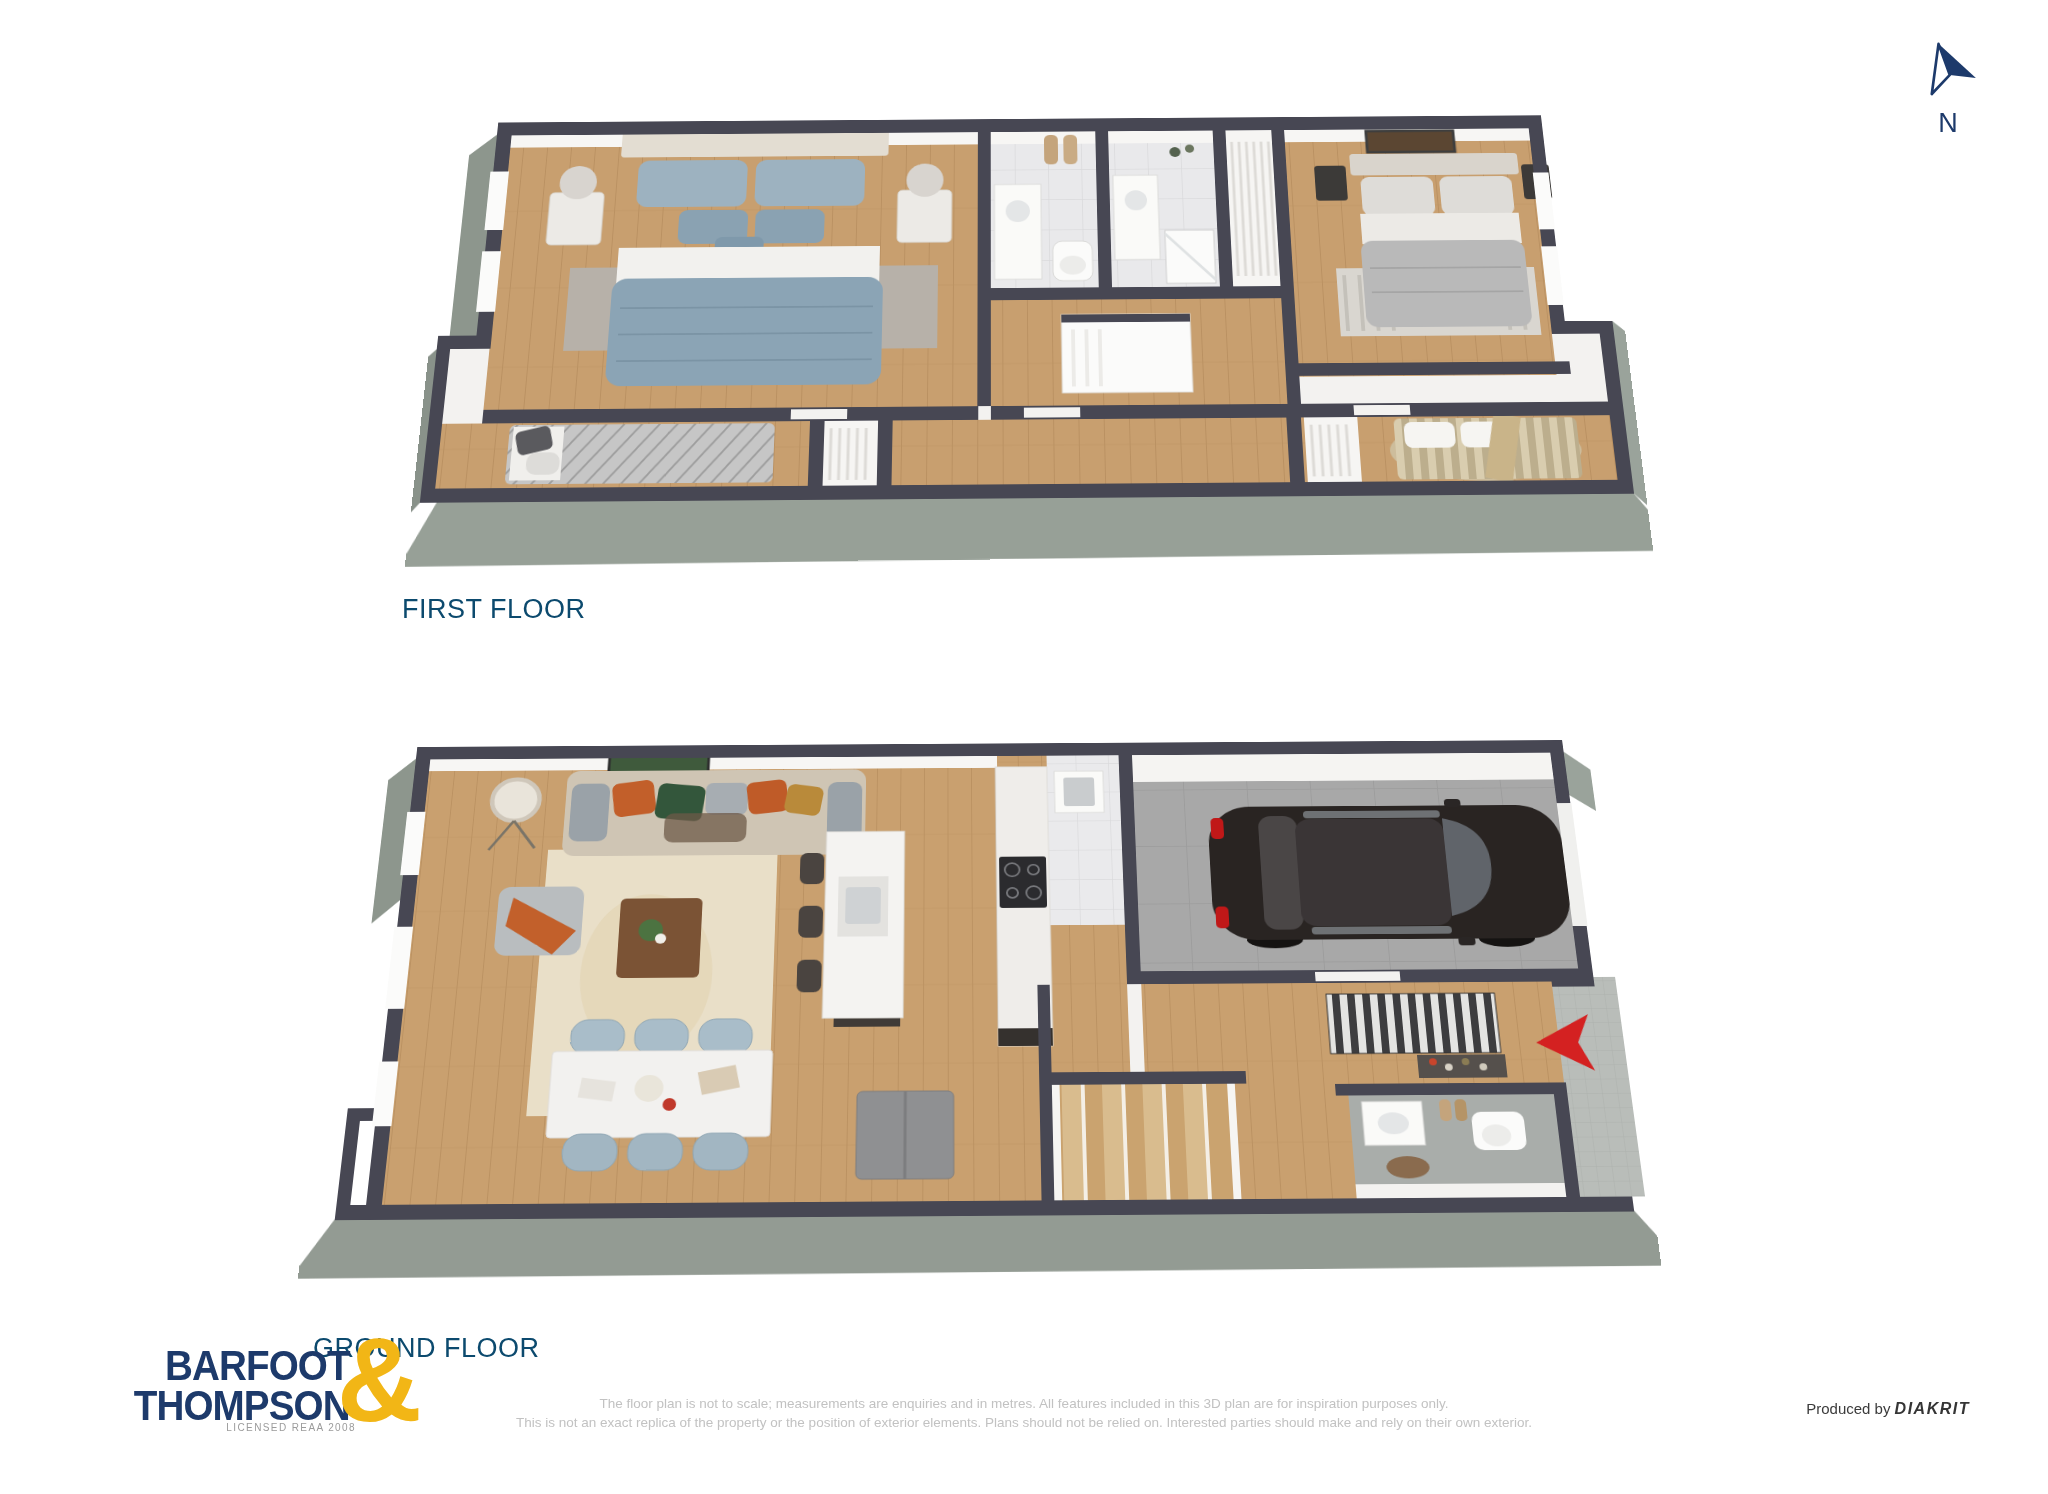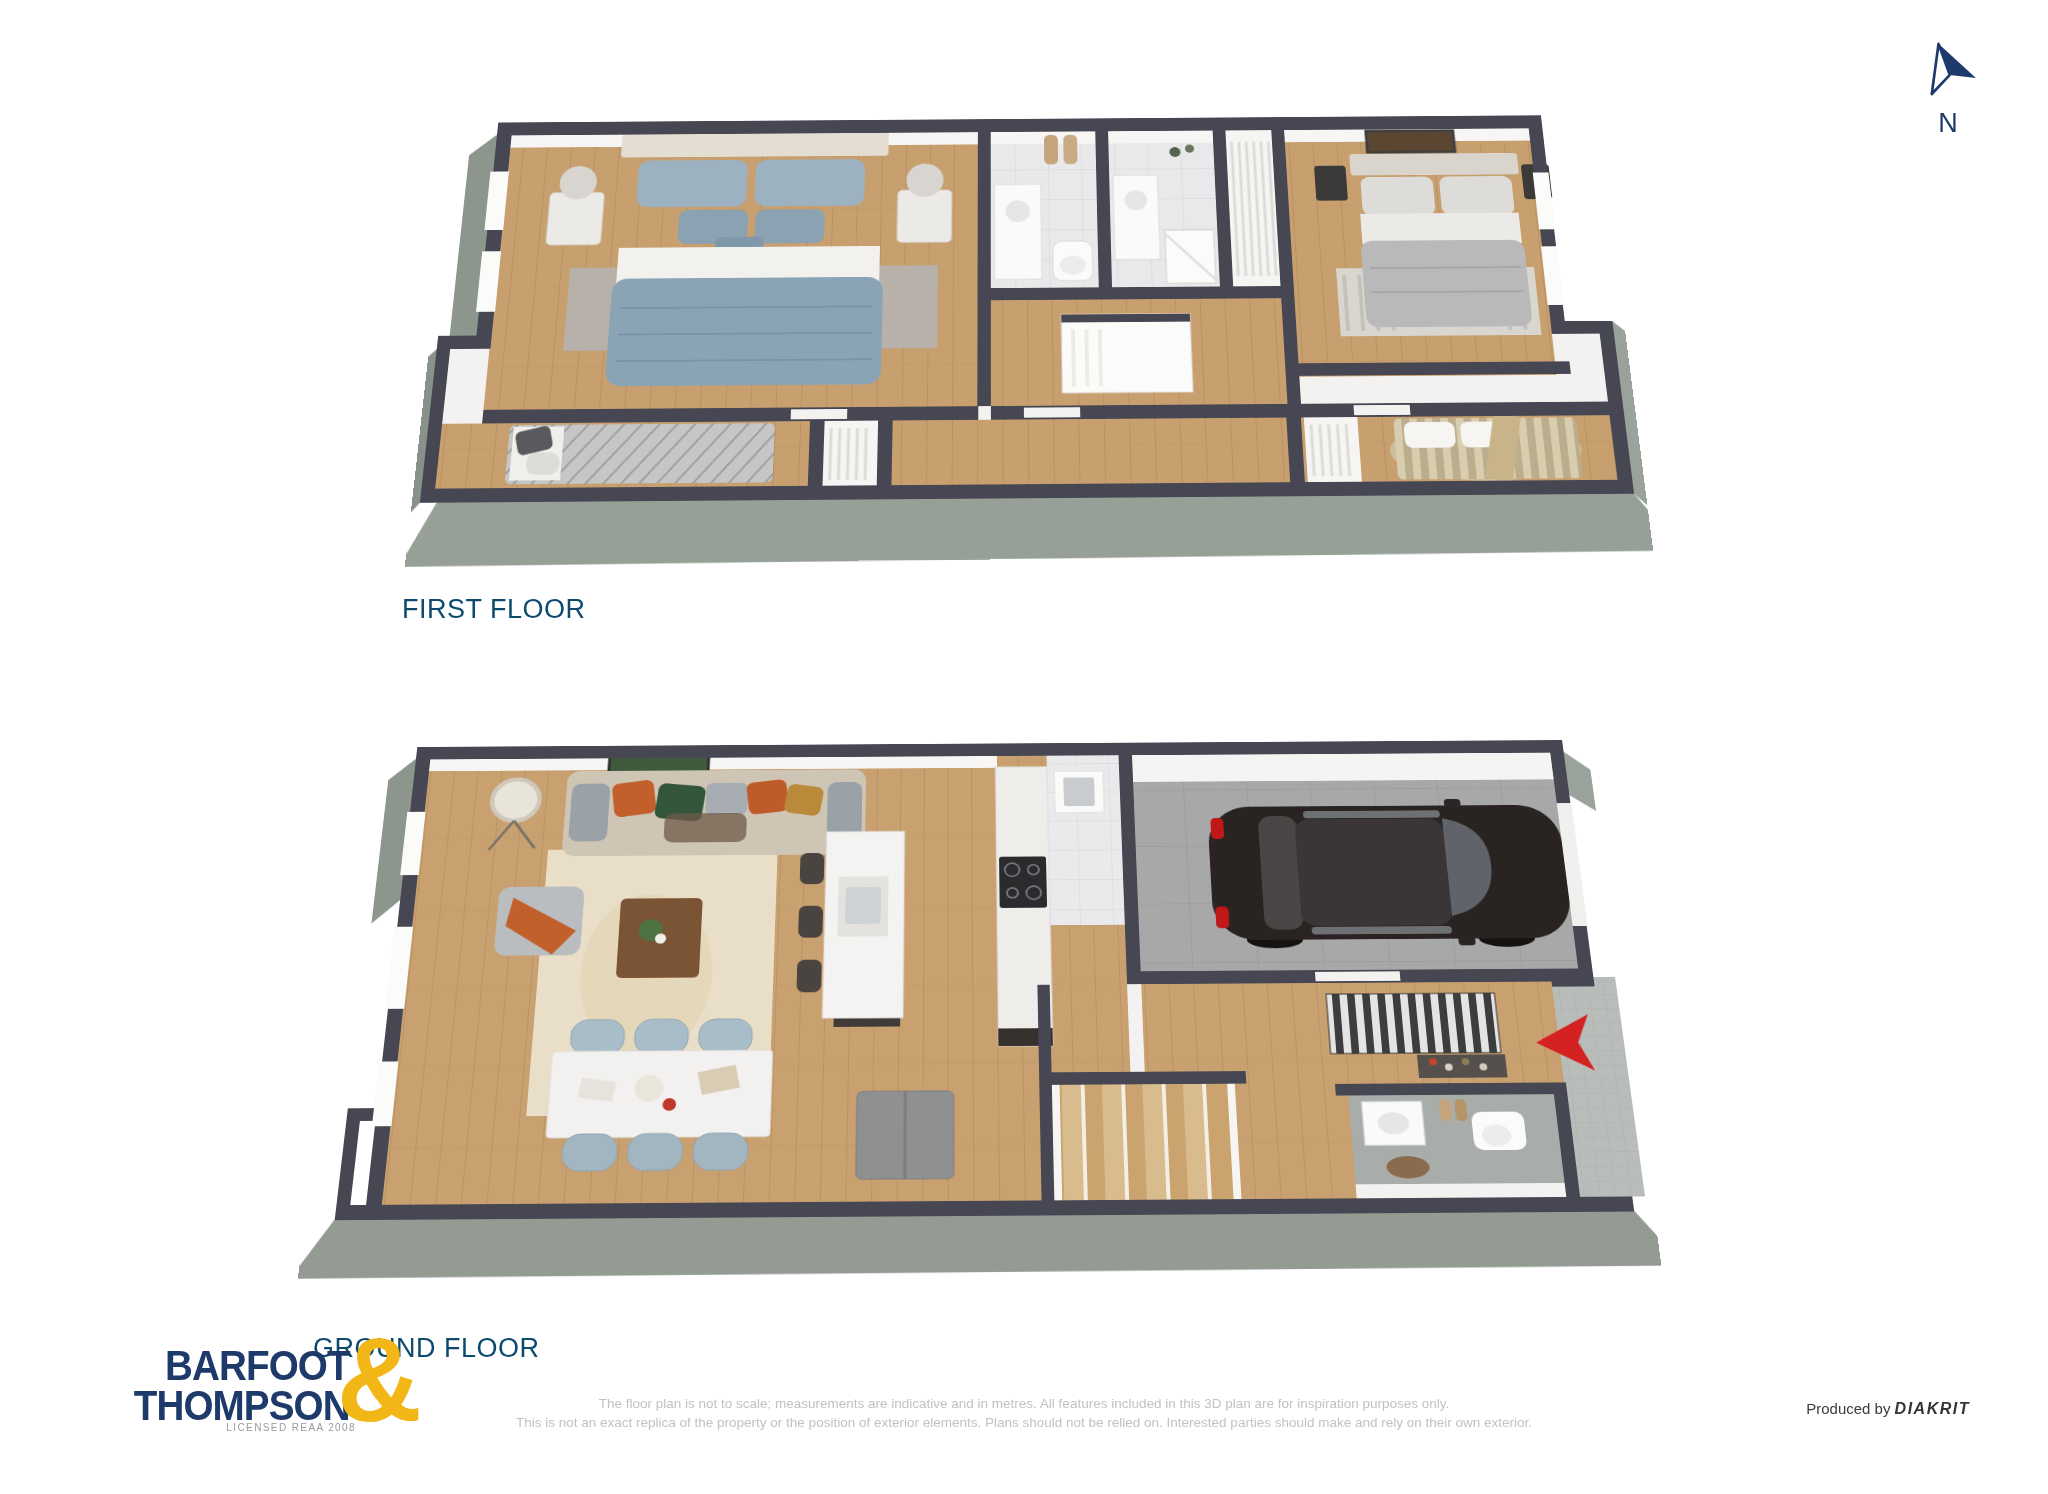--- a/index.html
+++ b/index.html
@@ -422,21 +422,21 @@
     <div class="logo-lines">
       <div>BARFOOT</div>
       <div>THOMPSON</div>
     </div>
     <div class="logo-amp">&amp;</div>
     <div class="logo-license">LICENSED REAA 2008</div>
   </div>
 
 
   <div class="disclaimer">
-    <div>The floor plan is not to scale; measurements are indicative and in metres. All features included in this 3D plan are for inspiration purposes only.</div>
+    <div>The floor plan is not to scale; measurements are enquiries and in metres. All features included in this 3D plan are for inspiration purposes only.</div>
     <div>This is not an exact replica of the property or the position of exterior elements. Plans should not be relied on. Interested parties should make and rely on their own exterior.</div>
   </div>
 
   <div class="produced">
     <span>Produced by</span>
     <b>DIAKRIT</b>
   </div>
 
 </div>
 

